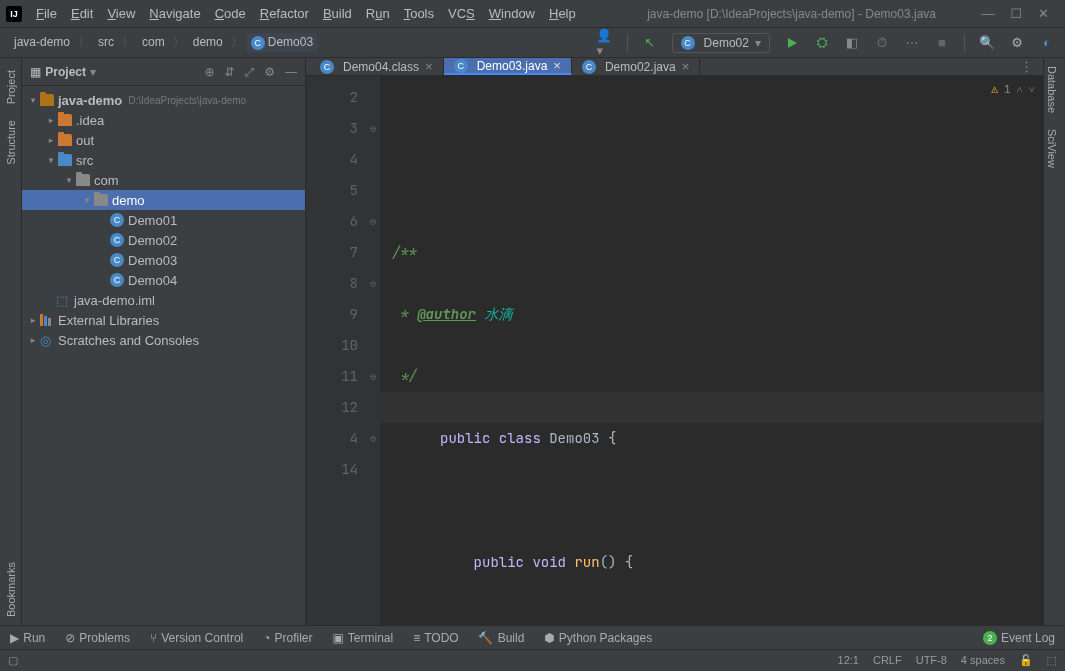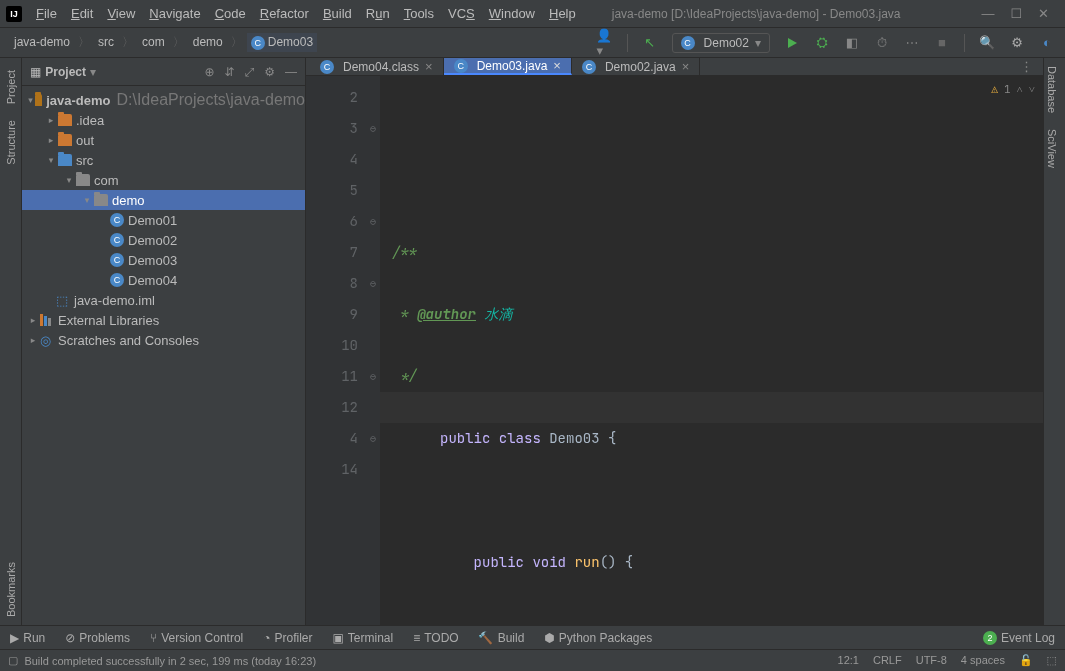--- a/index.html
+++ b/index.html
@@ -2,21 +2,21 @@
 <html><head>
 <meta charset="utf-8">
 <style>
 * { margin:0; padding:0; box-sizing:border-box; }
 body { font-family:"Segoe UI",Arial,sans-serif; font-size:13px; background:#3c3f41; color:#bbb; width:1065px; height:671px; overflow:hidden; display:flex; flex-direction:column; }
 .title-bar { height:28px; background:#3c3f41; display:flex; align-items:center; padding:0 6px; border-bottom:1px solid #2b2b2b; }
 .app-icon { width:16px; height:16px; background:#000; color:#fff; font-size:9px; font-weight:bold; text-align:center; line-height:16px; margin-right:8px; border-radius:2px; }
 .menu { display:flex; gap:2px; }
 .menu span { padding:3px 6px; cursor:pointer; }
 .menu span u { text-decoration:underline; }
-.title-bar .window-title { flex:1; text-align:left; padding-left:30px; color:#888; font-size:12px; }
+.title-bar .window-title { flex:1; text-align:center; padding-left:30px; color:#888; font-size:12px; }
 .win-controls { display:flex; gap:16px; padding:0 10px; color:#888; }
 .win-controls span { cursor:pointer; }
 .nav-bar { height:30px; background:#3c3f41; display:flex; align-items:center; padding:0 10px; border-bottom:1px solid #2b2b2b; }
 .breadcrumbs { display:flex; align-items:center; gap:4px; font-size:12px; }
 .breadcrumbs .sep { color:#666; }
 .breadcrumbs .crumb { padding:2px 4px; }
 .breadcrumbs .crumb.last { background:#4b6eaf22; }
 .crumb-icon { display:inline-block; width:14px;height:14px; border-radius:7px; background:#4a88c7; color:#fff; font-size:9px; text-align:center; line-height:14px; margin-right:3px; vertical-align:middle;}
 .nav-right { margin-left:auto; display:flex; align-items:center; gap:14px; }
 .nav-right .icon { width:16px; height:16px; cursor:pointer; display:flex; align-items:center; justify-content:center; }
@@ -37,21 +37,21 @@
 .folder-icon { width:14px; height:12px; background:#b07219; border-radius:2px 2px 0 0; margin-right:4px; position:relative;}
 .folder-icon::before{content:"";position:absolute;top:-2px;left:0;width:6px;height:3px;background:#b07219;border-radius:1px 1px 0 0;}
 .folder-icon.orange{ background:#cc7832;} .folder-icon.orange::before{background:#cc7832;}
 .folder-icon.blue{ background:#4a88c7;} .folder-icon.blue::before{background:#4a88c7;}
 .folder-icon.grey{ background:#888;} .folder-icon.grey::before{background:#888;}
 .class-icon{ width:14px;height:14px;border-radius:7px;background:#4a88c7;color:#fff;font-size:9px;text-align:center;line-height:14px;margin-right:4px;}
 .lib-icon{width:14px;height:12px;margin-right:4px;display:inline-flex;align-items:flex-end;gap:1px;}
 .lib-icon span{width:3px;background:#cc7832;height:12px;}
 .lib-icon span:nth-child(2){height:10px;background:#4a88c7;}
 .lib-icon span:nth-child(3){height:8px;background:#888;}
-.dim { color:#777; font-size:16px; margin-left:6px;}
+.dim { color:#777; font-size:10px; margin-left:6px;}
 .editor-area { flex:1; display:flex; flex-direction:column; background:#2b2b2b; position:relative;}
 .tabs { height:28px; display:flex; align-items:stretch; background:#3c3f41; border-bottom:1px solid #2b2b2b; padding-left:4px;}
 .tab { display:flex; align-items:center; padding:0 10px; gap:6px; font-size:12px; cursor:pointer; border-right:1px solid #2b2b2b; color:#bbb;}
 .tab.active { background:#4b6eaf; color:#fff; border-bottom:2px solid #4a88ff;}
 .tab .close { color:#888; font-size:13px;}
 .tab.active .close{color:#ddd;}
 .tabs .menu-dots { margin-left:auto; padding:0 10px; display:flex; align-items:center; color:#888;}
 .editor-content { flex:1; display:flex; position:relative; font-family:"JetBrains Mono","Consolas",monospace; font-size:14px;}
 .gutter { width:74px; background:#313335; text-align:right; padding:6px 22px 6px 0; color:#606366; line-height:31px; position:relative;}
 .gutter .fold{ position:absolute; right:4px; color:#606366; font-size:10px;}
@@ -317,21 +317,20 @@
   <div class="right">
     <div class="btab">
         <span class="badge">2</span> 
         <span>Event Log</span>
       </div>
   </div>
 </div>
 
 <div class="status-bar">
   <span style="margin-right:6px">▢</span>
-  <span>Build completed successfully in 2 sec, 199 ms (today 16:23)</span>
   <div class="right">
     <span>12:1</span>
     <span>CRLF</span>
     <span>UTF-8</span>
     <span>4 spaces</span>
     <span>🔓</span>
     <span>⬚</span>
   </div>
 </div>
 

